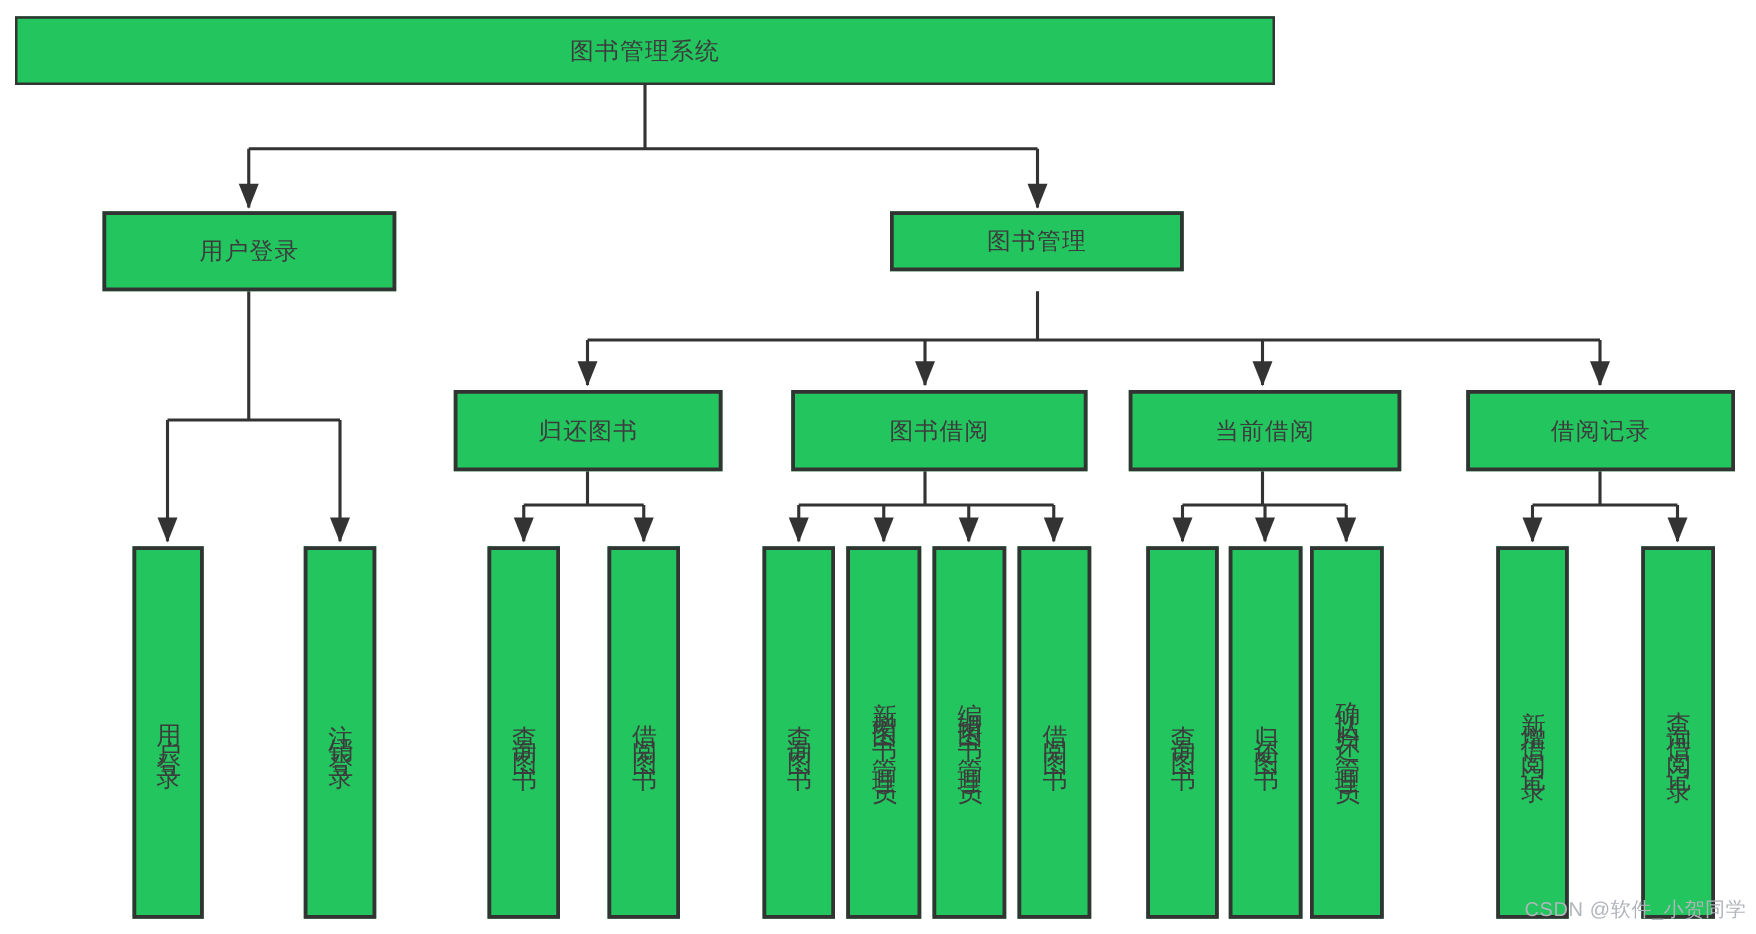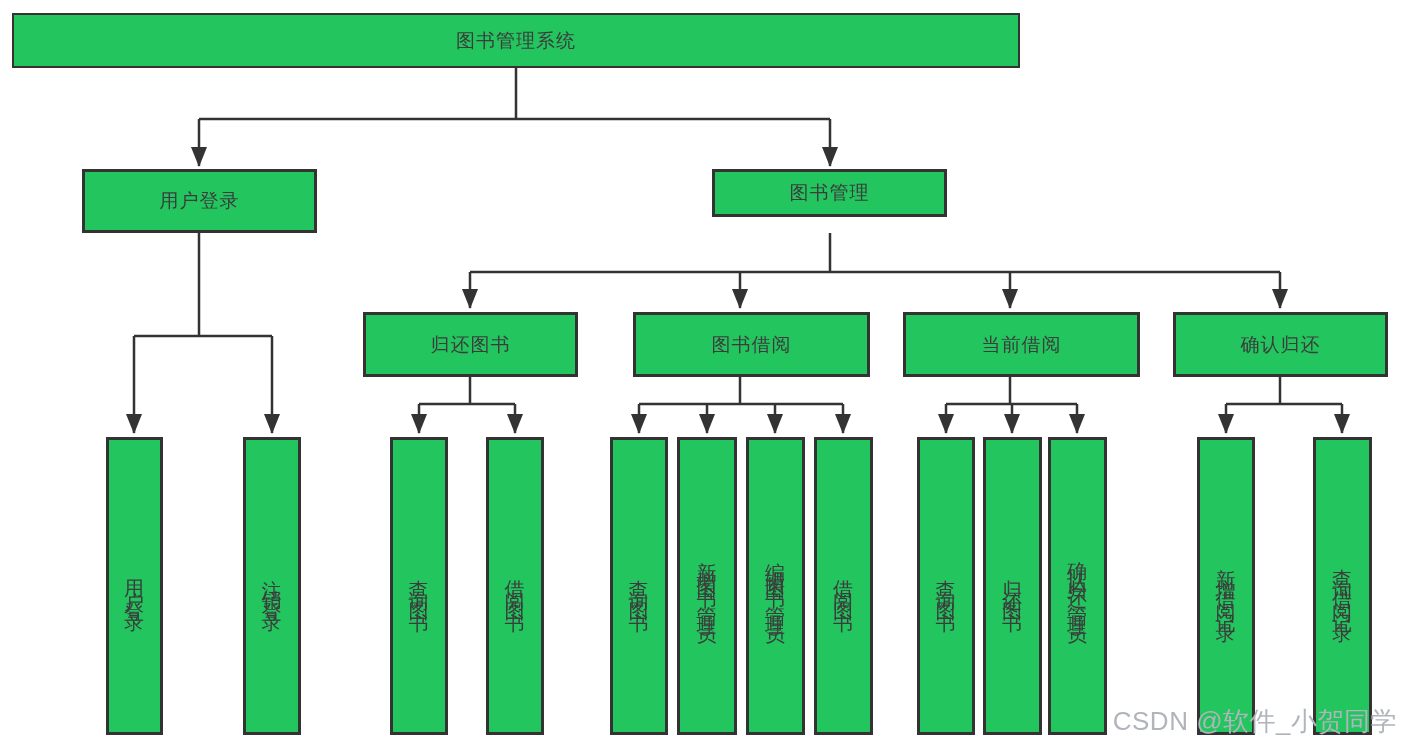--- a/index.html
+++ b/index.html
@@ -7,21 +7,21 @@
           font-family:"Liberation Sans",sans-serif;}
   .wires{position:absolute;left:0;top:0;}
   .wire{stroke:#333333;stroke-width:2.5;fill:none;}
   .box{position:absolute;box-sizing:border-box;border:3px solid #333333;background:#22c55e;
        display:flex;align-items:center;justify-content:center;color:#3c3c3c;}
   .box.root{border-width:2px;}
   .lbl{font-size:19px;letter-spacing:1px;white-space:nowrap;}
   .vlbl{writing-mode:vertical-rl;text-orientation:mixed;font-size:20px;line-height:1;
         letter-spacing:11px;white-space:nowrap;}
   .vlbl.long{letter-spacing:9px;}
-  .watermark{position:absolute;right:8px;bottom:8px;font-size:26px;color:#b0b4bb;
+  .watermark{position:absolute;right:8px;bottom:8px;font-size:16px;color:#b0b4bb;
              letter-spacing:0.5px;white-space:nowrap;margin-left:40px;}
 </style>
 </head>
 <body>
 
 <div class="canvas">
 
   <svg class="wires" width="1405" height="747">
     <defs>
       <marker id="arw" viewBox="0 0 24 18" markerWidth="24" markerHeight="18" refX="21" refY="9" orient="auto" markerUnits="userSpaceOnUse">
@@ -69,25 +69,25 @@
   <div class="box" style="left:712px;top:169px;width:235px;height:48px">
     <span class="lbl">图书管理</span>
   </div>
 
   <div class="box" style="left:363px;top:312px;width:215px;height:65px">
     <span class="lbl">归还图书</span>
   </div>
   <div class="box" style="left:633px;top:312px;width:237px;height:65px">
     <span class="lbl">图书借阅</span>
   </div>
-  <div class="box" style="left:903px;top:312px;width:237px;height:65px">
+  <div class="box" style="left:903px;top:312px;width:218px;height:65px">
     <span class="lbl">当前借阅</span>
   </div>
   <div class="box" style="left:1173px;top:312px;width:215px;height:65px">
-    <span class="lbl">确认归还</span>
+    <span class="lbl">借阅记录</span>
   </div>
 
   <div class="box" style="left:106px;top:437px;width:57px;height:298px">
     <span class="vlbl">用户登录</span>
   </div>
   <div class="box" style="left:243px;top:437px;width:58px;height:298px">
     <span class="vlbl">注销登录</span>
   </div>
 
   <div class="box" style="left:390px;top:437px;width:58px;height:298px">

